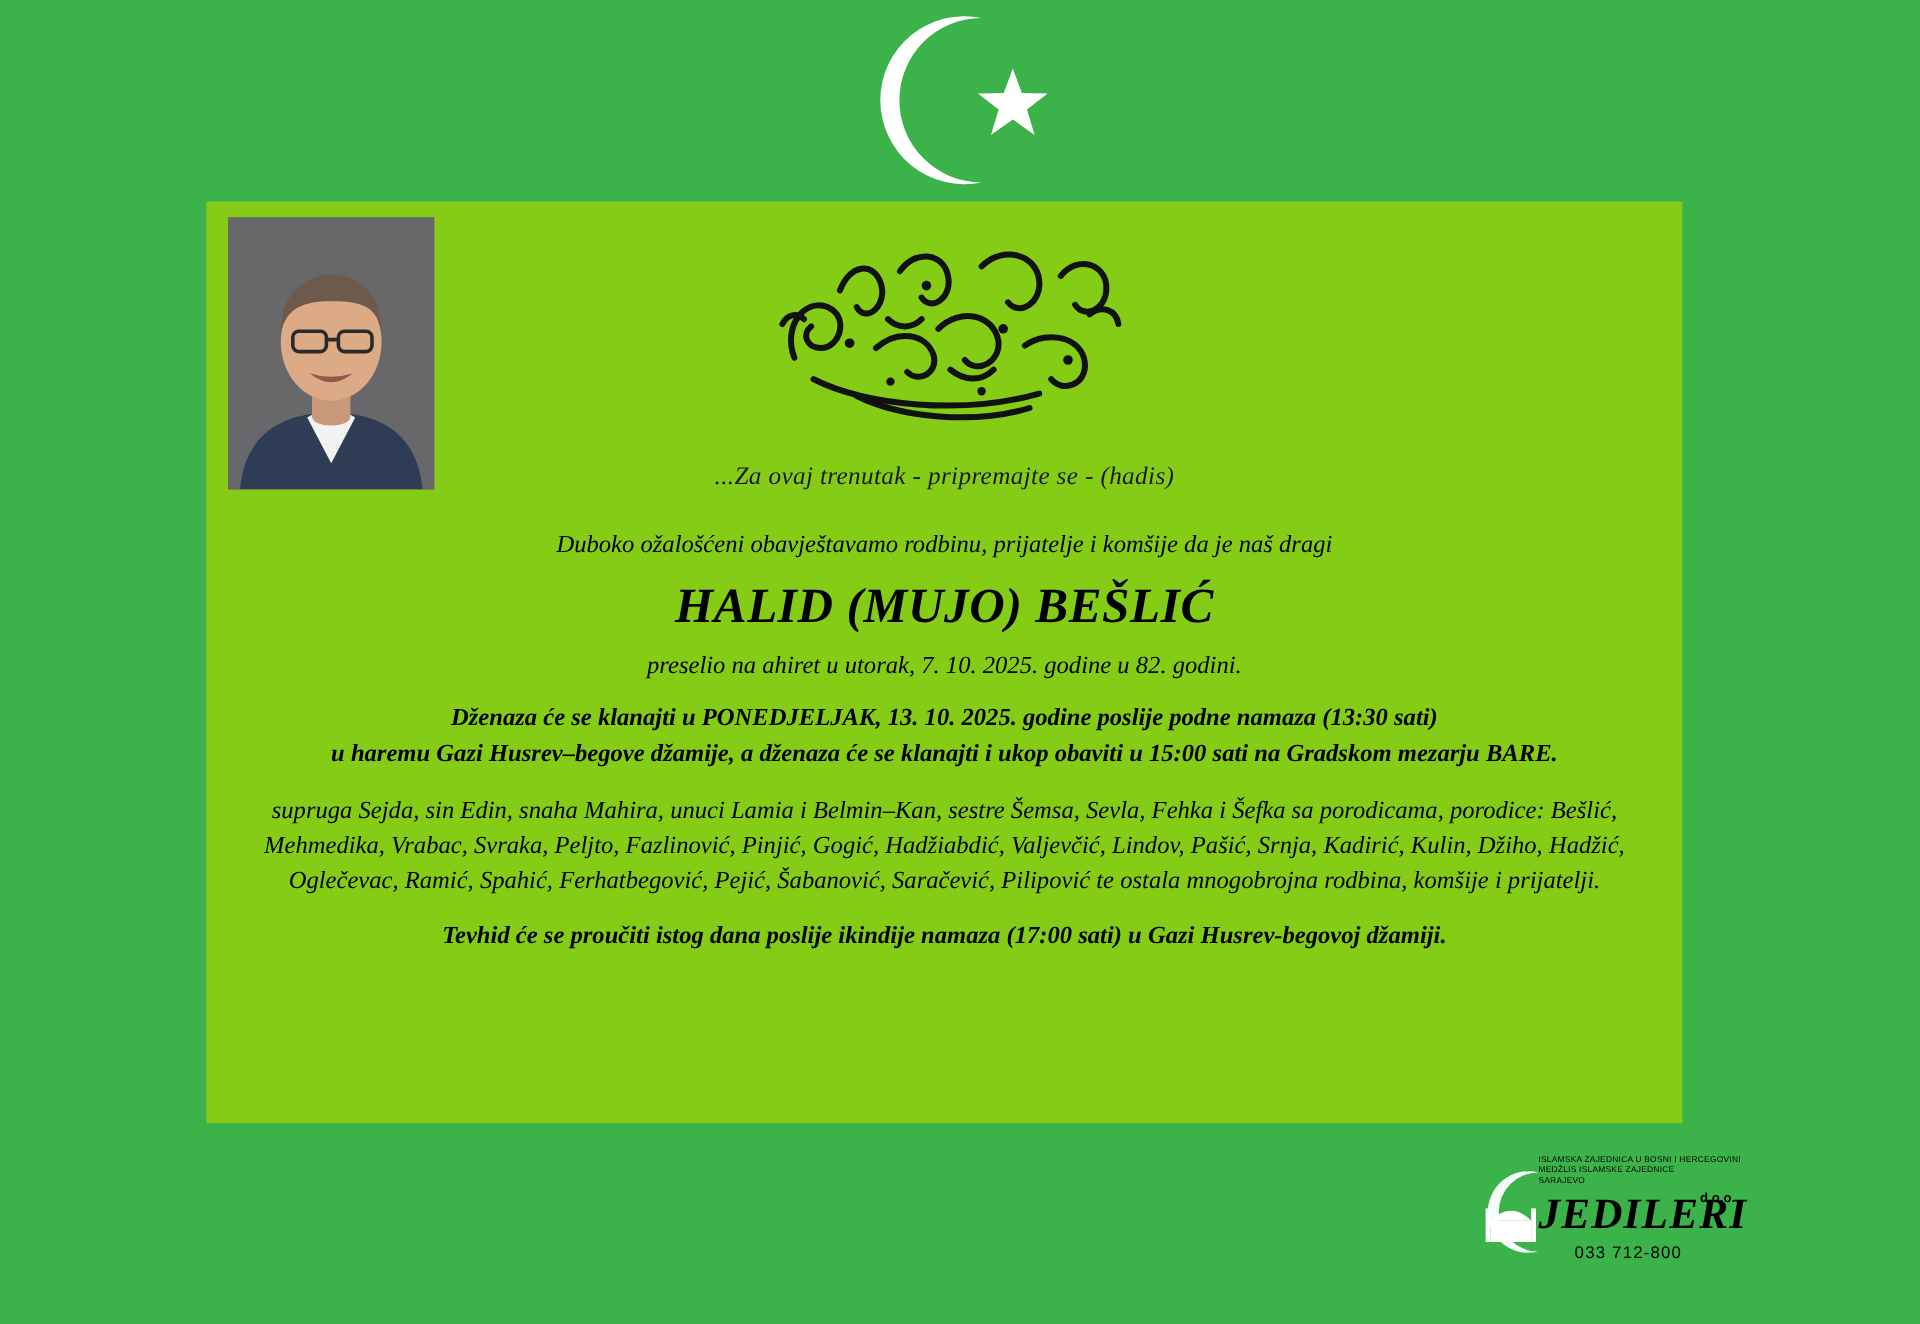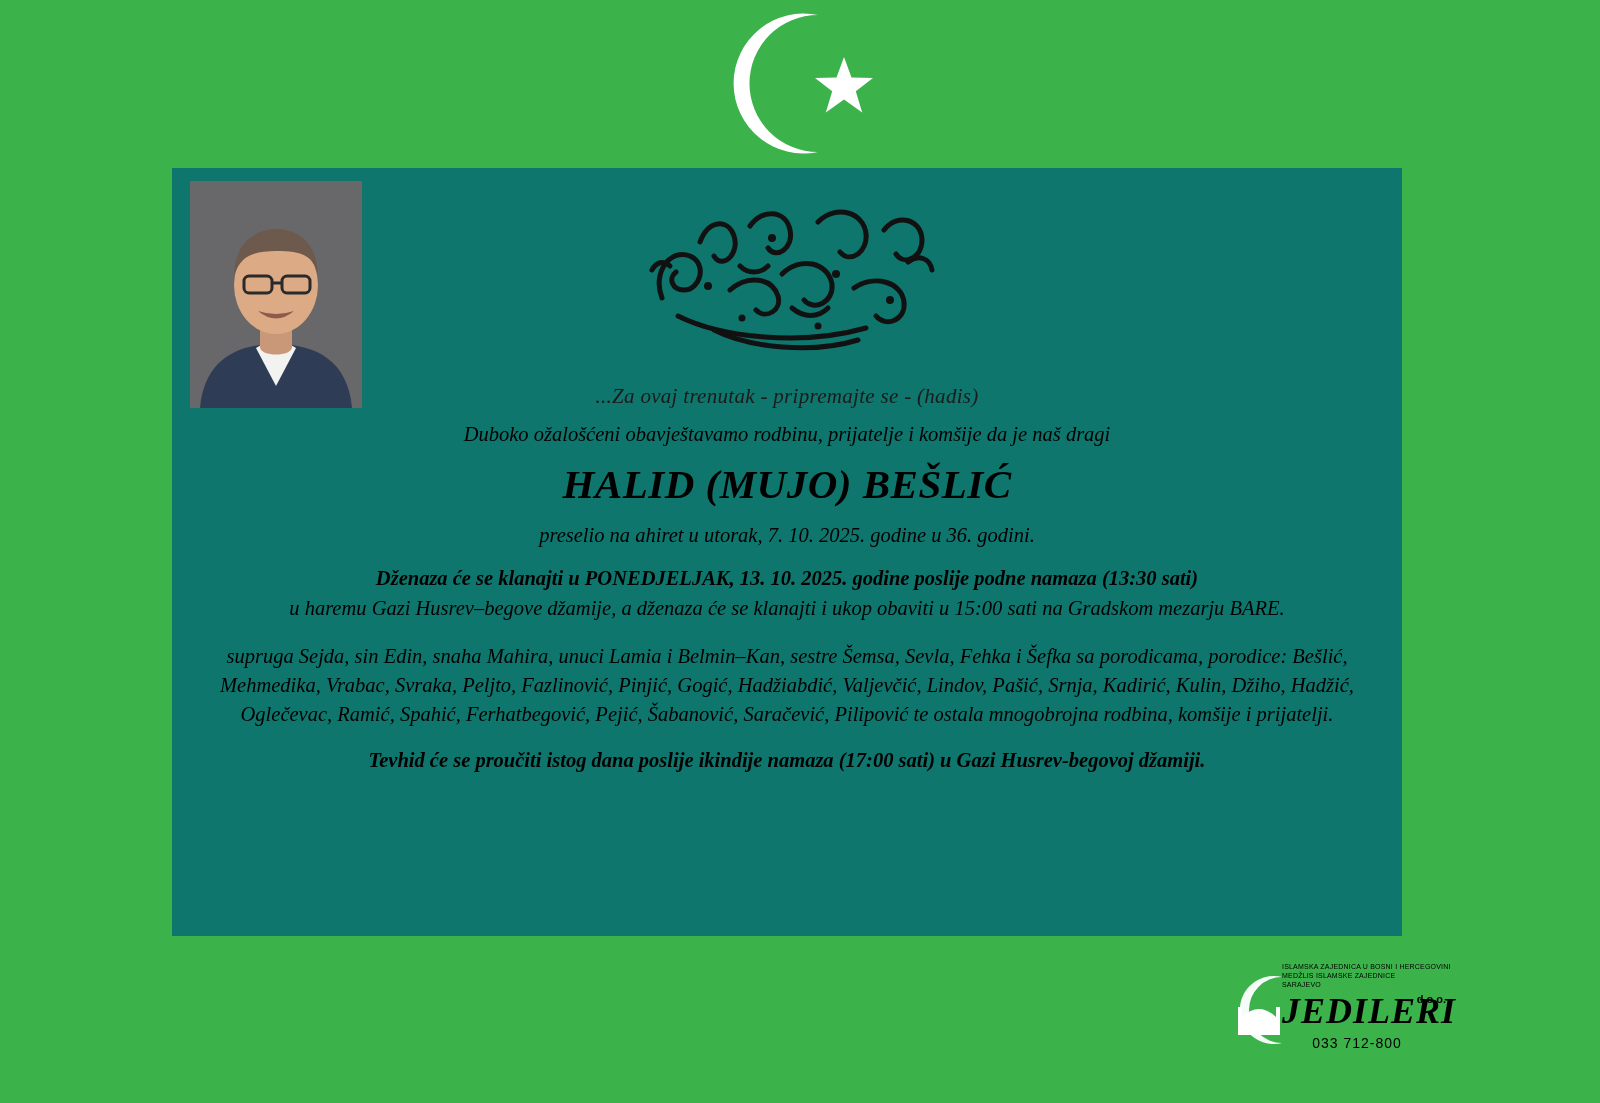--- a/index.html
+++ b/index.html
@@ -27,21 +27,21 @@
     justify-content: center;
   }
 
   
   .card {
     position: absolute;
     left: 172px;
     top: 168px;
     width: 1230px;
     height: 768px;
-    background: #0f766e;
+    background: #84cc16;
     box-sizing: border-box;
   }
 
   .portrait {
     position: absolute;
     left: 18px;
     top: 13px;
     width: 172px;
     height: 227px;
     background: #6e6e6e;
@@ -74,20 +74,21 @@
     top: 255px;
     width: 1190px;
     text-align: center;
     color: #000;
   }
 
   .intro {
     font-style: italic;
     font-size: 20.5px;
     margin-bottom: 14px;
+    margin-top: 20px;
   }
 
   .name {
     font-style: italic;
     font-weight: bold;
     font-size: 41px;
     letter-spacing: 0.5px;
     margin: 10px 0 16px 0;
   }
 
@@ -99,21 +100,21 @@
 
   .janaza-line {
     font-style: italic;
     font-weight: bold;
     font-size: 20.5px;
     margin-bottom: 7px;
   }
 
   .janaza-line2 {
     font-style: italic;
-    font-weight: normal;
+    font-weight: bold;
     font-size: 20.5px;
     margin-bottom: 22px;
   }
 
   .mourners-title {
     font-style: italic;
     font-weight: bold;
     font-size: 22px;
     letter-spacing: 3px;
     margin-bottom: 9px;
@@ -250,21 +251,21 @@
         <circle cx="196" cy="148" r="3.5"></circle>
       </g>
     </svg>
   </div>
 
   <div class="hadith">...Za ovaj trenutak - pripremajte se - (hadis)</div>
 
   <div class="body-block">
     <div class="intro">Duboko ožalošćeni obavještavamo rodbinu, prijatelje i komšije da je naš dragi</div>
     <div class="name">HALID (MUJO) BEŠLIĆ</div>
-    <div class="sub">preselio na ahiret u utorak, 7. 10. 2025. godine u 36. godini.</div>
+    <div class="sub">preselio na ahiret u utorak, 7. 10. 2025. godine u 82. godini.</div>
     <div class="janaza-line">Dženaza će se klanajti u PONEDJELJAK, 13. 10. 2025. godine poslije podne namaza (13:30 sati)</div>
     <div class="janaza-line2">u haremu Gazi Husrev–begove džamije, a dženaza će se klanajti i ukop obaviti u 15:00 sati na Gradskom mezarju BARE.</div>
     <div class="mourners">supruga Sejda, sin Edin, snaha Mahira, unuci Lamia i Belmin–Kan, sestre Šemsa, Sevla, Fehka i Šefka sa porodicama, porodice: Bešlić, Mehmedika, Vrabac, Svraka, Peljto, Fazlinović, Pinjić, Gogić, Hadžiabdić, Valjevčić, Lindov, Pašić, Srnja, Kadirić, Kulin, Džiho, Hadžić, Oglečevac, Ramić, Spahić, Ferhatbegović, Pejić, Šabanović, Saračević, Pilipović te ostala mnogobrojna rodbina, komšije i prijatelji.</div>
     <div class="tevhid">Tevhid će se proučiti istog dana poslije ikindije namaza (17:00 sati) u Gazi Husrev-begovoj džamiji.</div>
   </div>
 </div>
 
 <div class="logo">
   <svg width="70" height="78" viewBox="0 0 70 78" style="position:absolute;left:-4px;top:8px;">
     <path d="M66 6 A34 34 0 1 0 66 72 A28 28 0 1 1 66 6 Z" fill="#ffffff" opacity="0.95"></path>

